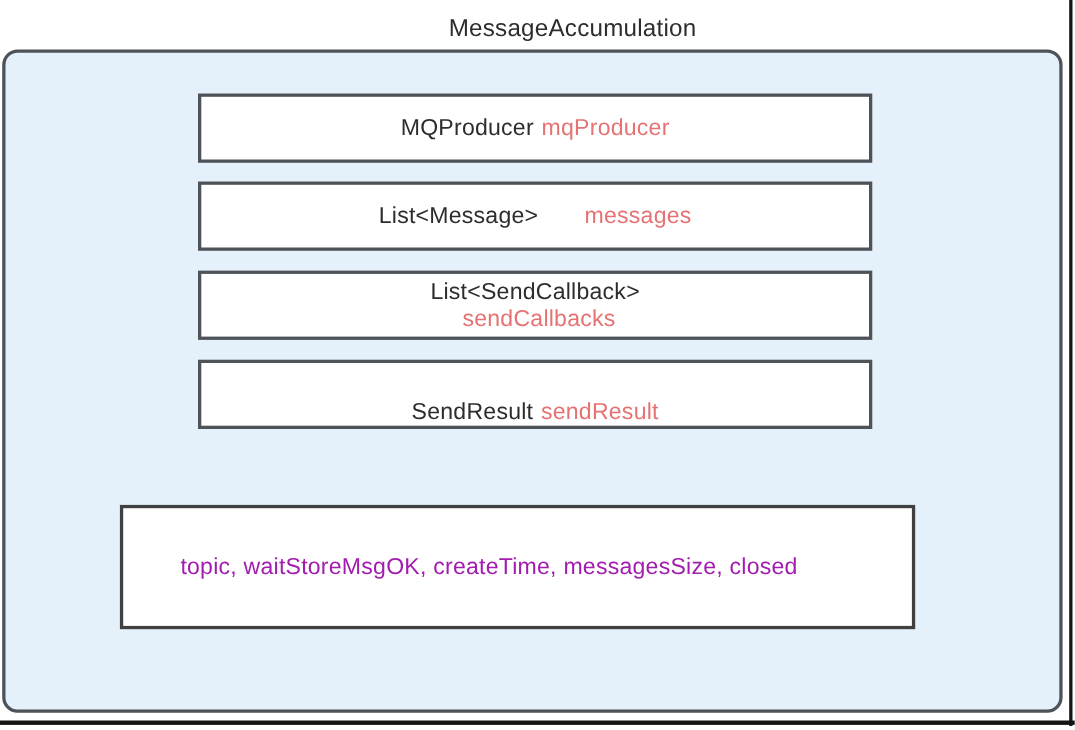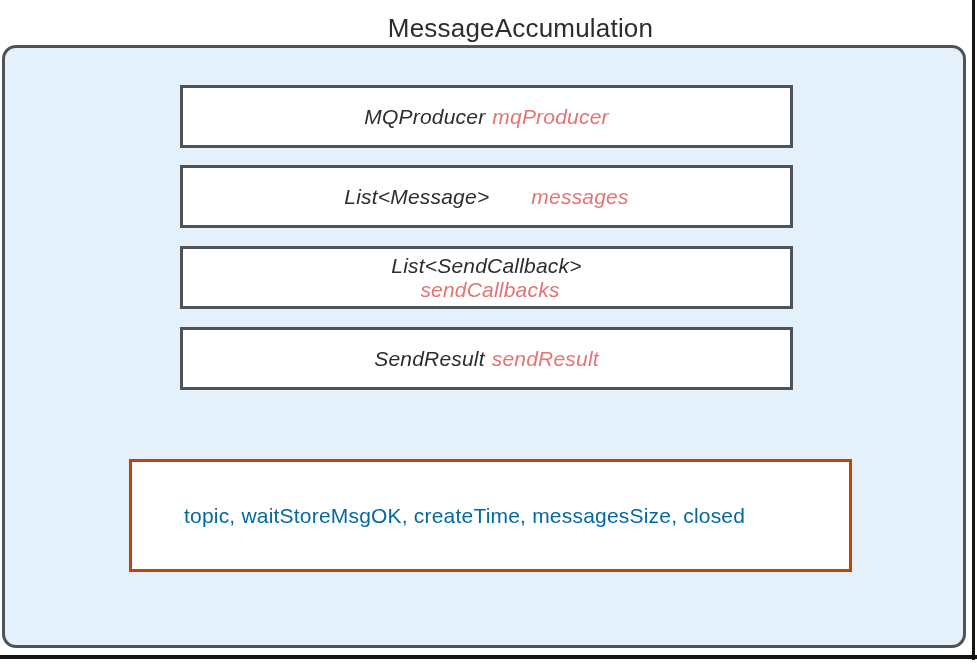--- a/index.html
+++ b/index.html
@@ -14,52 +14,51 @@
     position: absolute; top: 0; left: 972px; width: 3px; height: 660px;
     background: #141414;
   }
   .frame-bottom {
     position: absolute; left: 0; top: 655px; width: 977px; height: 4px;
     background: #141414;
   }
   .page-title {
     position: absolute; top: 13px; left: 0; width: 977px;
     text-align: center; padding-left: 64px;
-    font-size: 26px; color: #2d2d2d; letter-spacing: 0.2px;
+    font-size: 22px; color: #2d2d2d; letter-spacing: 0.2px;
   }
   .container {
     position: absolute; left: 2px; top: 45px;
     width: 964px; height: 603px;
     background: #e4f1fa;
     border: 3px solid #4d5359;
     border-radius: 14px;
   }
   .field-box {
     position: absolute; left: 175px;
     width: 613px; height: 63px;
     background: #ffffff;
     border: 3px solid #4d5359;
     display: flex; align-items: center; justify-content: center;
     font-size: 21px; color: #2d2d2d; letter-spacing: 0.2px;
     white-space: pre;
-    font-style: italic;
   }
   .field-box.b0 { top: 37px; }
   .field-box.b1 { top: 117px; gap: 35px; }
   .field-box.b2 { top: 198px; flex-direction: column; }
-  .field-box.b3 { top: 279px; }
+  .field-box.b3 { top: 279px; align-items: flex-end; }
   .field-name { color: #e57373; margin-left: 7px; }
   .other-box {
-    position: absolute; left: 124px; top: 411px;
+    position: absolute; left: 104px; top: 411px;
     width: 723px; height: 113px;
     background: #ffffff;
-    border: 3px solid #c2410c;
+    border: 3px solid #404040;
     display: flex; align-items: center;
     padding-left: 52px;
-    font-size: 21px; color: #0369a1; letter-spacing: 0.2px;
+    font-size: 21px; color: #a21caf; letter-spacing: 0.2px;
   }
 </style>
 </head>
 <body>
 
 <div class="page-title">MessageAccumulation</div>
 
 <div class="container">
 
   <div class="field-box b0">

